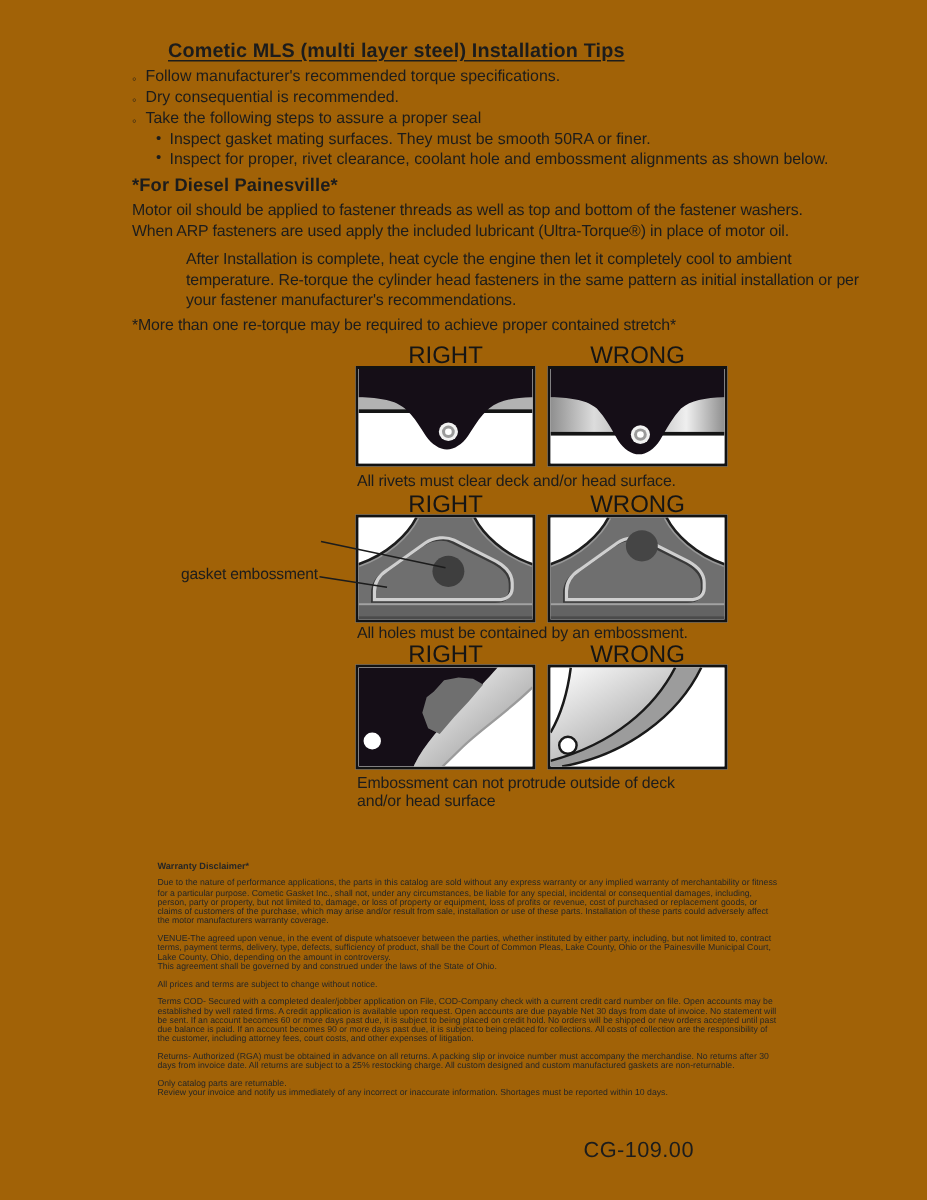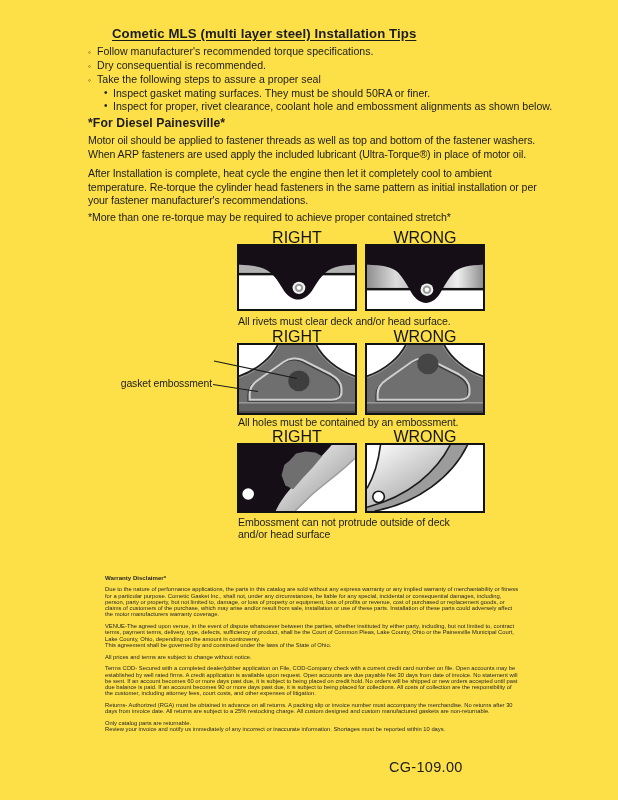--- a/index.html
+++ b/index.html
@@ -1,37 +1,37 @@
 <!DOCTYPE html>
 <html><head>
 <meta charset="utf-8">
 <style>
   html,body { margin:0; padding:0; background:#ffffff; }
   .page {
-    position:relative; width:618px; height:800px; background:#fde047;
+    position:relative; width:618px; height:800px; background:#a16207;
     font-family:"Liberation Sans","DejaVu Sans",sans-serif; color:#1c1c1c;
     overflow:hidden;
   }
   .abs { position:absolute; }
 
   .title {
     left:112px; top:26px; font-size:13.2px; font-weight:700;
     text-decoration:underline; text-underline-offset:2px; letter-spacing:0.1px;
   }
 
   .bullets { left:88px; top:45px; width:474px; font-size:10.6px; line-height:12.9px; }
   .bullet-row { display:flex; }
   .bullet-row .m { flex:none; width:9px; font-size:8.5px; padding-top:1px; }
   .bullet-row.sub { padding-left:16px; }
   .bullet-row.sub .m { width:9px; font-size:10px; padding-top:0; }
 
   .diesel-h { left:88px; top:116px; font-size:12.2px; font-weight:700; letter-spacing:0.1px; }
   .para { left:88px; width:464px; font-size:10.6px; line-height:13.6px; letter-spacing:-0.1px; }
   .para.p1 { top:134px; }
-  .para.p2 { top:167px; }
+  .para.p2 { top:167px;margin-left:36px; }
   .para.p3 { top:211px; }
 
   .dlabel { width:120px; text-align:center; font-size:16px; color:#151515; }
   .dbox {
     width:120px; border:2px solid #121212; background:#ffffff;
     box-sizing:border-box;
   }
   .dbox svg { display:block; width:100%; height:100%; }
   .caption { font-size:10.6px; letter-spacing:-0.1px; }
 
@@ -58,21 +58,21 @@
     <div class="bullet-row">
       <span class="m">◦</span>
       <span>Dry consequential is recommended.</span>
     </div>
     <div class="bullet-row">
       <span class="m">◦</span>
       <span>Take the following steps to assure a proper seal</span>
     </div>
     <div class="bullet-row sub">
       <span class="m">•</span>
-      <span>Inspect gasket mating surfaces.  They must be should 50RA or finer.</span>
+      <span>Inspect gasket mating surfaces.  They must be smooth 50RA or finer.</span>
     </div>
     <div class="bullet-row sub">
       <span class="m">•</span>
       <span>Inspect for proper, rivet clearance, coolant hole and embossment alignments as shown below.</span>
     </div>
   </div>
 
   <div class="abs diesel-h">*For Diesel Painesville*</div>
   <div class="abs para p1">Motor oil should be applied to fastener threads as well as top and bottom of the fastener washers. When ARP fasteners are used apply the included lubricant (Ultra-Torque®) in place of motor oil.</div>
   <div class="abs para p2">After Installation is complete, heat cycle the engine then let it completely cool to ambient temperature. Re-torque the cylinder head fasteners in the same pattern as initial installation or per your fastener manufacturer's recommendations.</div>

